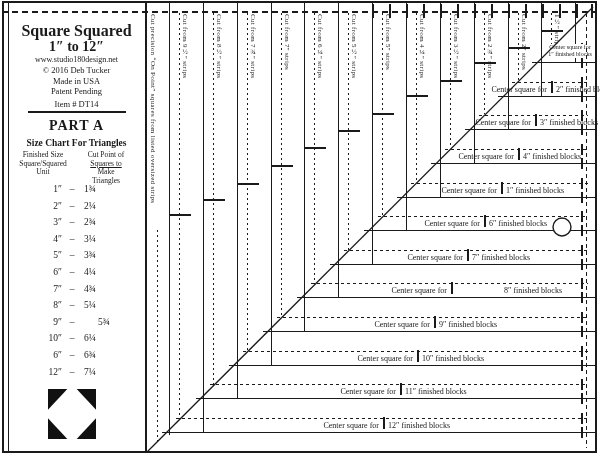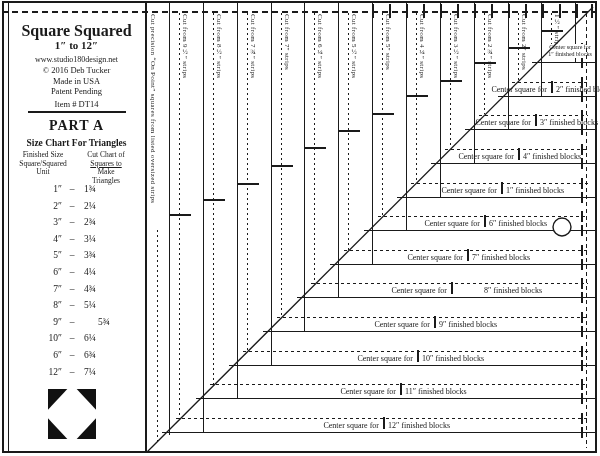--- a/index.html
+++ b/index.html
@@ -29,36 +29,36 @@
   .tnum{position:absolute;font-size:9.5px;}
   svg{position:absolute;left:0;top:0;pointer-events:none;}
 </style>
 </head>
 <body>
 
 <div id="stage">
 
   <div>
     <div class="panel-text b" style="top:22px;font-size:16px;">Square Squared</div>
-    <div class="panel-text b" style="top:39px;font-size:11px;">1″ to 12″</div>
+    <div class="panel-text b" style="top:39px;font-size:14px;">1″ to 12″</div>
     <div class="panel-text" style="top:55px;font-size:8px;">www.studio180design.net</div>
     <div class="panel-text" style="top:65px;font-size:8.5px;">© 2016 Deb Tucker</div>
     <div class="panel-text" style="top:76px;font-size:8.5px;">Made in USA</div>
     <div class="panel-text" style="top:86px;font-size:8.5px;">Patent Pending</div>
     <div class="panel-text" style="top:99px;font-size:8.5px;">Item # DT14</div>
     <div class="hl" style="top:111px;left:28px;width:98px;height:2px;"></div>
     <div class="panel-text b" style="top:118px;font-size:14px;letter-spacing:1px;">PART A</div>
     <div class="panel-text b" style="top:138px;font-size:9.5px;">Size Chart For Triangles</div>
     <div id="tbl-head1" class="small-head" style="top:151px;left:14px;width:58px;">
         <div style="position: static;">Finished Size</div>
         <div style="position: static;">Square/Squared</div>
         <div style="position: static;">Unit</div>
       </div>
     <div id="tbl-head2" class="small-head" style="top:151px;left:74px;width:64px;">
-        <div style="position: static;">Cut Chart of</div>
+        <div style="position: static;">Cut Point of</div>
         <div style="position: static; text-decoration: underline;">Squares to</div>
         <div style="position: static;">Make</div>
         <div style="position: static;">Triangles</div>
       </div>
     <div id="size-table">
         <div class="tnum" style="left: 24px; top: 184px; width: 38px; text-align: right;">1″</div>
         <div class="tnum c" style="left: 64px; top: 184px; width: 16px;">–</div>
         <div class="tnum" style="left: 84px; top: 184px; width: 40px;">1¾</div>
         <div class="tnum" style="left: 24px; top: 200.6px; width: 38px; text-align: right;">2″</div>
         <div class="tnum c" style="left: 64px; top: 200.6px; width: 16px;">–</div>
@@ -201,21 +201,21 @@
       <div class="tickv" style="left: 581px; top: 259px; height: 11px;"></div>
       <div class="tickv" style="left: 467px; top: 249px; height: 12px;"></div>
       <div class="rowlabel" style="right: 137px; top: 253px;">Center square for</div>
       <div class="rowlabel" style="left: 472px; top: 253px;">7″ finished blocks</div>
       <div class="dashh" style="left: 311px; top: 283px; width: 277px;"></div>
       <div class="hl thin" style="left: 297px; top: 297px; width: 299px;"></div>
       <div class="tickv" style="left: 581px; top: 278px; height: 11px;"></div>
       <div class="tickv" style="left: 581px; top: 292px; height: 11px;"></div>
       <div class="tickv" style="left: 451px; top: 282px; height: 12px;"></div>
       <div class="rowlabel" style="right: 153px; top: 286px;">Center square for</div>
-      <div class="rowlabel" style="left: 460px; top: 286px; padding-left: 24px;">8″ finished blocks</div>
+      <div class="rowlabel" style="left: 480px; top: 286px; padding-left: 24px;">8″ finished blocks</div>
       <div class="dashh" style="left: 277px; top: 317px; width: 311px;"></div>
       <div class="hl thin" style="left: 263px; top: 331px; width: 333px;"></div>
       <div class="tickv" style="left: 581px; top: 312px; height: 11px;"></div>
       <div class="tickv" style="left: 581px; top: 326px; height: 11px;"></div>
       <div class="tickv" style="left: 434px; top: 316px; height: 12px;"></div>
       <div class="rowlabel" style="right: 170px; top: 320px;">Center square for</div>
       <div class="rowlabel" style="left: 439px; top: 320px;">9″ finished blocks</div>
       <div class="dashh" style="left: 243px; top: 351px; width: 345px;"></div>
       <div class="hl thin" style="left: 229px; top: 365px; width: 367px;"></div>
       <div class="tickv" style="left: 581px; top: 346px; height: 11px;"></div>

